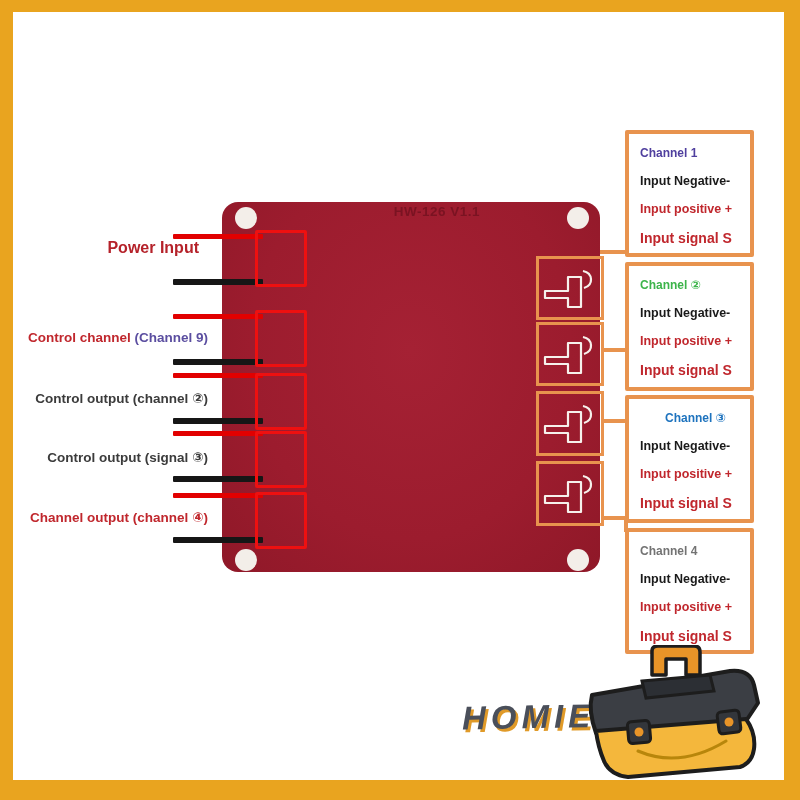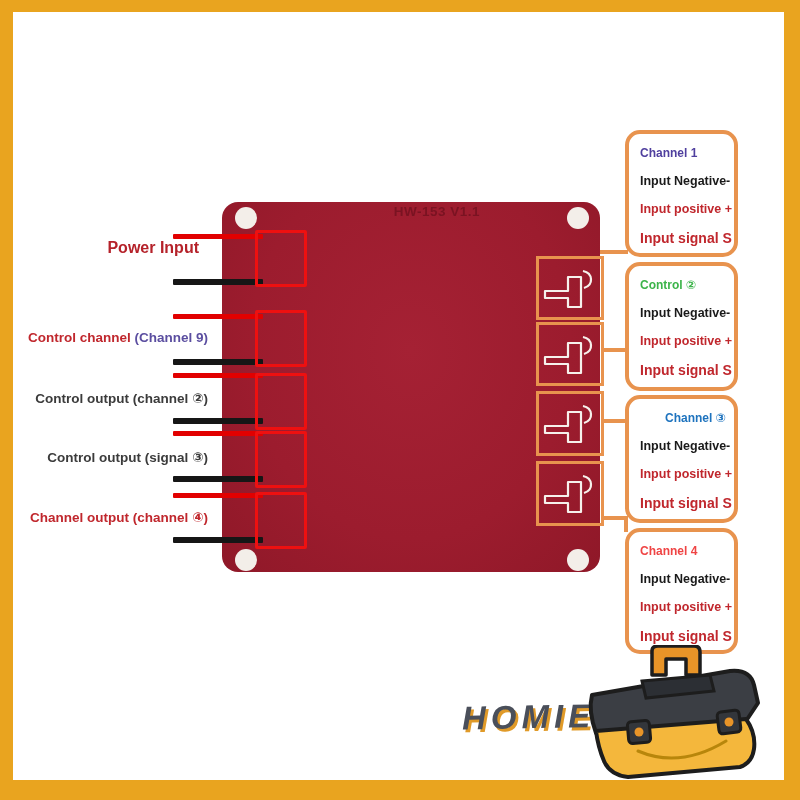--- a/index.html
+++ b/index.html
@@ -20,41 +20,41 @@
   .pad-h{width:20px;height:10px;background:linear-gradient(90deg,#D9A84E 0 36%,#6D4A1E 36% 64%,#D9A84E 64% 100%);}
   .pad-v{width:10px;height:20px;background:linear-gradient(180deg,#D9A84E 0 36%,#6D4A1E 36% 64%,#D9A84E 64% 100%);}
   .pad-label{font-size:6px;line-height:7px;color:#D9A84E;font-weight:bold;}
   .scircle{border:1.5px solid #F5EDE8;border-radius:50%;background:transparent;box-sizing:border-box;}
   .rbox{border:3px solid #EE1010;box-sizing:border-box;border-radius:2px;background:transparent;z-index:6;}
   .ncbox{border:3px solid #E8934E;box-sizing:border-box;background:transparent;z-index:6;}
   .wire{z-index:5;border-radius:1px;}
   .conn-line{position:absolute;background:#E8934E;z-index:7;}
   .white-txt{color:#F6F1EC;font-weight:bold;}
   
-  .chbox{position:absolute;left:625px;width:113px;background:#fff;border:4px solid #E8934E;
-         border-radius:15px;box-sizing:border-box;z-index:8;}
+  .chbox{position:absolute;left:625px;width:129px;background:#fff;border:4px solid #E8934E;
+         border-radius:2px;box-sizing:border-box;z-index:8;}
   .ch-title{margin:12px 0 0 11px;font-size:12px;font-weight:bold;}
   .ch-line{margin:14px 0 0 11px;font-size:12.5px;font-weight:bold;}
   .ch-signal{font-size:14px;}
   
   .left-label{position:absolute;right:592px;transform:translateY(-50%);font-weight:bold;
               font-size:13.5px;white-space:nowrap;z-index:8;}
   .left-label.power{right:601px;font-size:16px;}
   
   .brand{position:absolute;left:462px;top:698px;font-size:33px;font-weight:bold;font-style:italic;
          letter-spacing:5px;color:#4A4F5A;text-shadow:2.5px 3px 0 #E09A28;transform:rotate(-1deg);z-index:9;}
   .toolbox{position:absolute;left:580px;top:645px;z-index:9;}
 </style>
 </head>
 <body>
 
 <div class="canvas">
 
   <div class="board"></div>
-  <div class="board-title">HW-153 V1.1</div>
+  <div class="board-title">HW-126 V1.1</div>
 
   <div id="scene">
       <div class="hole" style="position: absolute; left: 235px; top: 207px;"></div>
       <div class="hole" style="position: absolute; left: 567px; top: 207px;"></div>
       <div class="hole" style="position: absolute; left: 235px; top: 549px;"></div>
       <div class="hole" style="position: absolute; left: 567px; top: 549px;"></div>
       <div class="wire" style="position: absolute; left: 173px; top: 234px; width: 90px; height: 5px; background: rgb(226, 0, 0);"></div>
       <div class="wire" style="position: absolute; left: 173px; top: 314px; width: 90px; height: 5px; background: rgb(226, 0, 0);"></div>
       <div class="wire" style="position: absolute; left: 173px; top: 373px; width: 90px; height: 5px; background: rgb(226, 0, 0);"></div>
       <div class="wire" style="position: absolute; left: 173px; top: 431px; width: 90px; height: 5px; background: rgb(226, 0, 0);"></div>
@@ -303,33 +303,33 @@
       <div class="left-label" style="position: absolute; top: 517px;"><span style="color: rgb(192, 39, 45);">Channel output (channel ④)</span></div>
     </div>
 
   <div class="chbox" id="chbox-0" style="top:130px;height:127px">
     <div class="ch-title" style="color: rgb(79, 63, 158);">Channel 1</div>
     <div class="ch-line" style="color: rgb(26, 26, 26);">Input Negative-</div>
     <div class="ch-line" style="color: rgb(192, 39, 45);">Input positive +</div>
     <div class="ch-line ch-signal" style="color: rgb(192, 39, 45);">Input signal S</div>
   </div>
   <div class="chbox" id="chbox-1" style="top:262px;height:129px">
-    <div class="ch-title" style="color: rgb(60, 180, 74);">Control ②</div>
+    <div class="ch-title" style="color: rgb(60, 180, 74);">Channel ②</div>
     <div class="ch-line" style="color: rgb(26, 26, 26);">Input Negative-</div>
     <div class="ch-line" style="color: rgb(192, 39, 45);">Input positive +</div>
     <div class="ch-line ch-signal" style="color: rgb(192, 39, 45);">Input signal S</div>
   </div>
   <div class="chbox" id="chbox-2" style="top:395px;height:128px">
     <div class="ch-title" style="color: rgb(30, 115, 190); margin-left: 36px;">Channel ③</div>
     <div class="ch-line" style="color: rgb(26, 26, 26);">Input Negative-</div>
     <div class="ch-line" style="color: rgb(192, 39, 45);">Input positive +</div>
     <div class="ch-line ch-signal" style="color: rgb(192, 39, 45);">Input signal S</div>
   </div>
   <div class="chbox" id="chbox-3" style="top:528px;height:126px">
-    <div class="ch-title" style="color: #ef4444;">Channel 4</div>
+    <div class="ch-title" style="color: #737373;">Channel 4</div>
     <div class="ch-line" style="color: rgb(26, 26, 26);">Input Negative-</div>
     <div class="ch-line" style="color: rgb(192, 39, 45);">Input positive +</div>
     <div class="ch-line ch-signal" style="color: rgb(192, 39, 45);">Input signal S</div>
   </div>
 
   <div class="brand">HOMIED</div>
   <svg class="toolbox" width="185" height="135" viewBox="0 0 185 135">
     <path d="M72 30 V6 Q72 1 78 1 H114 Q120 1 120 7 V30 H106 V14 H86 V30 Z" fill="#E89428" stroke="#1D1D1D" stroke-width="3.5" stroke-linejoin="round"></path>
     <path d="M12 50 L150 26 Q170 24 174 40 L178 58 L166 76 L16 88 Q8 66 12 50 Z" fill="#3B3E44" stroke="#1D1D1D" stroke-width="4" stroke-linejoin="round"></path>
     <path d="M62 36 L130 30 L134 46 L66 53 Z" fill="#2C2F34" stroke="#1D1D1D" stroke-width="3"></path>

